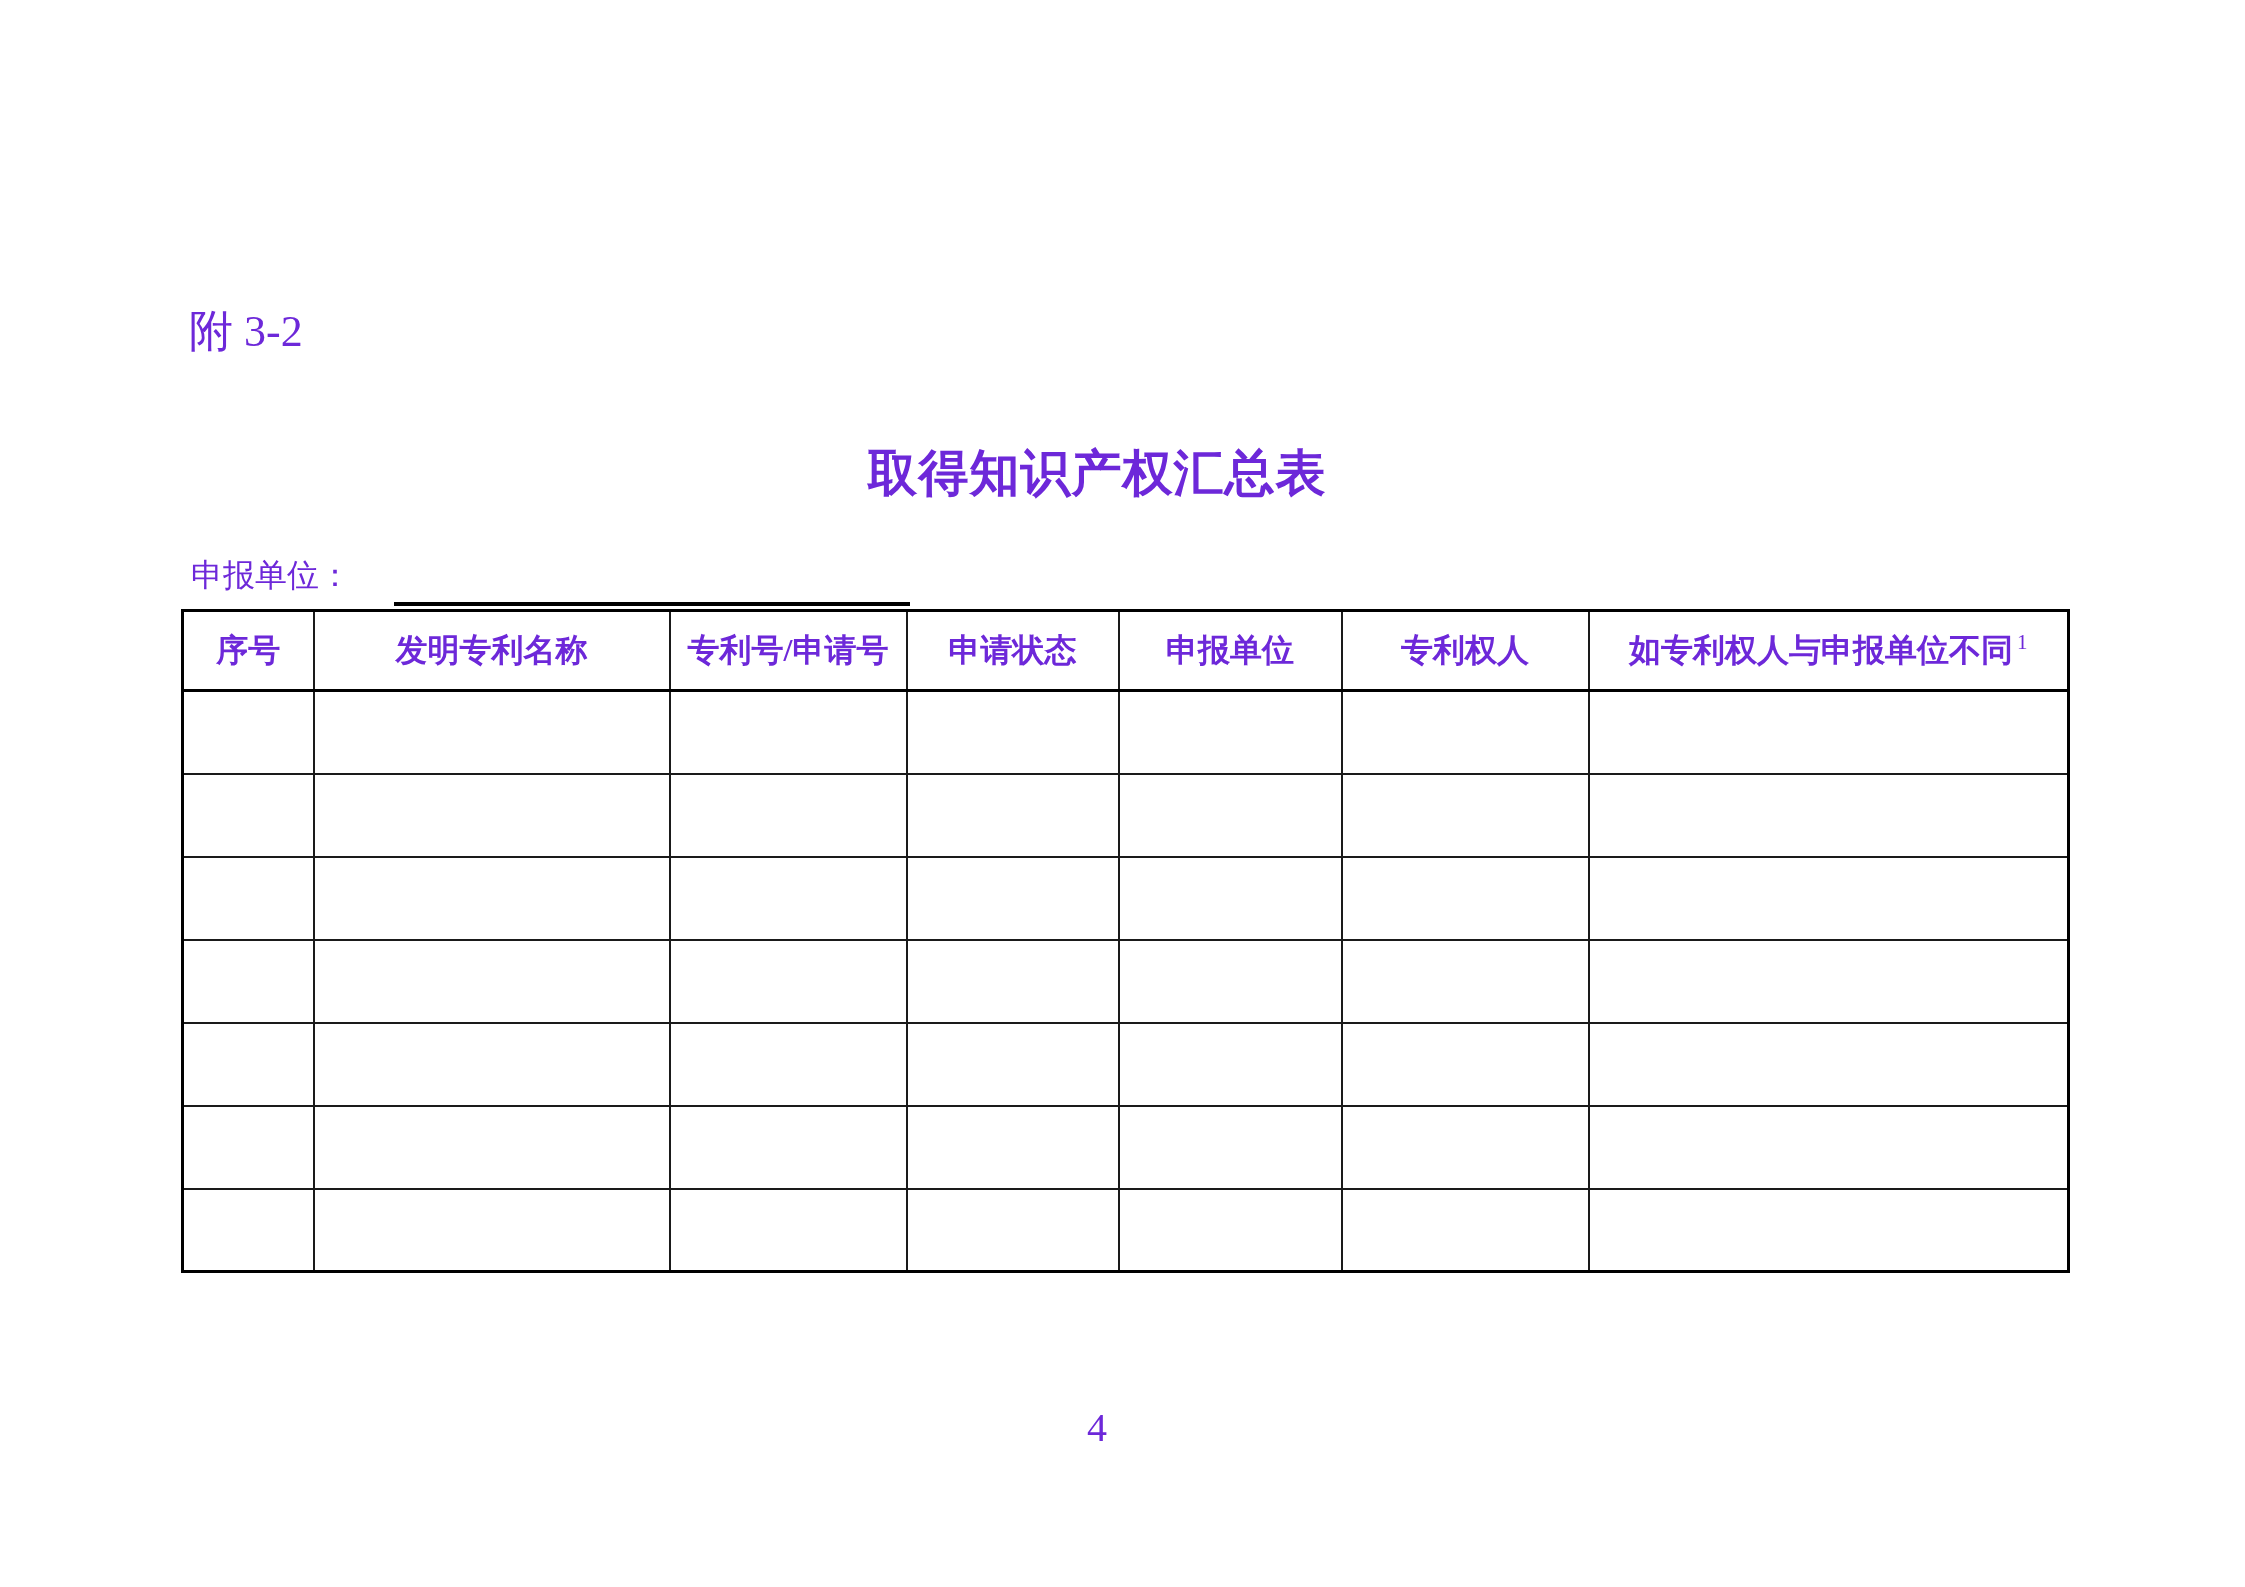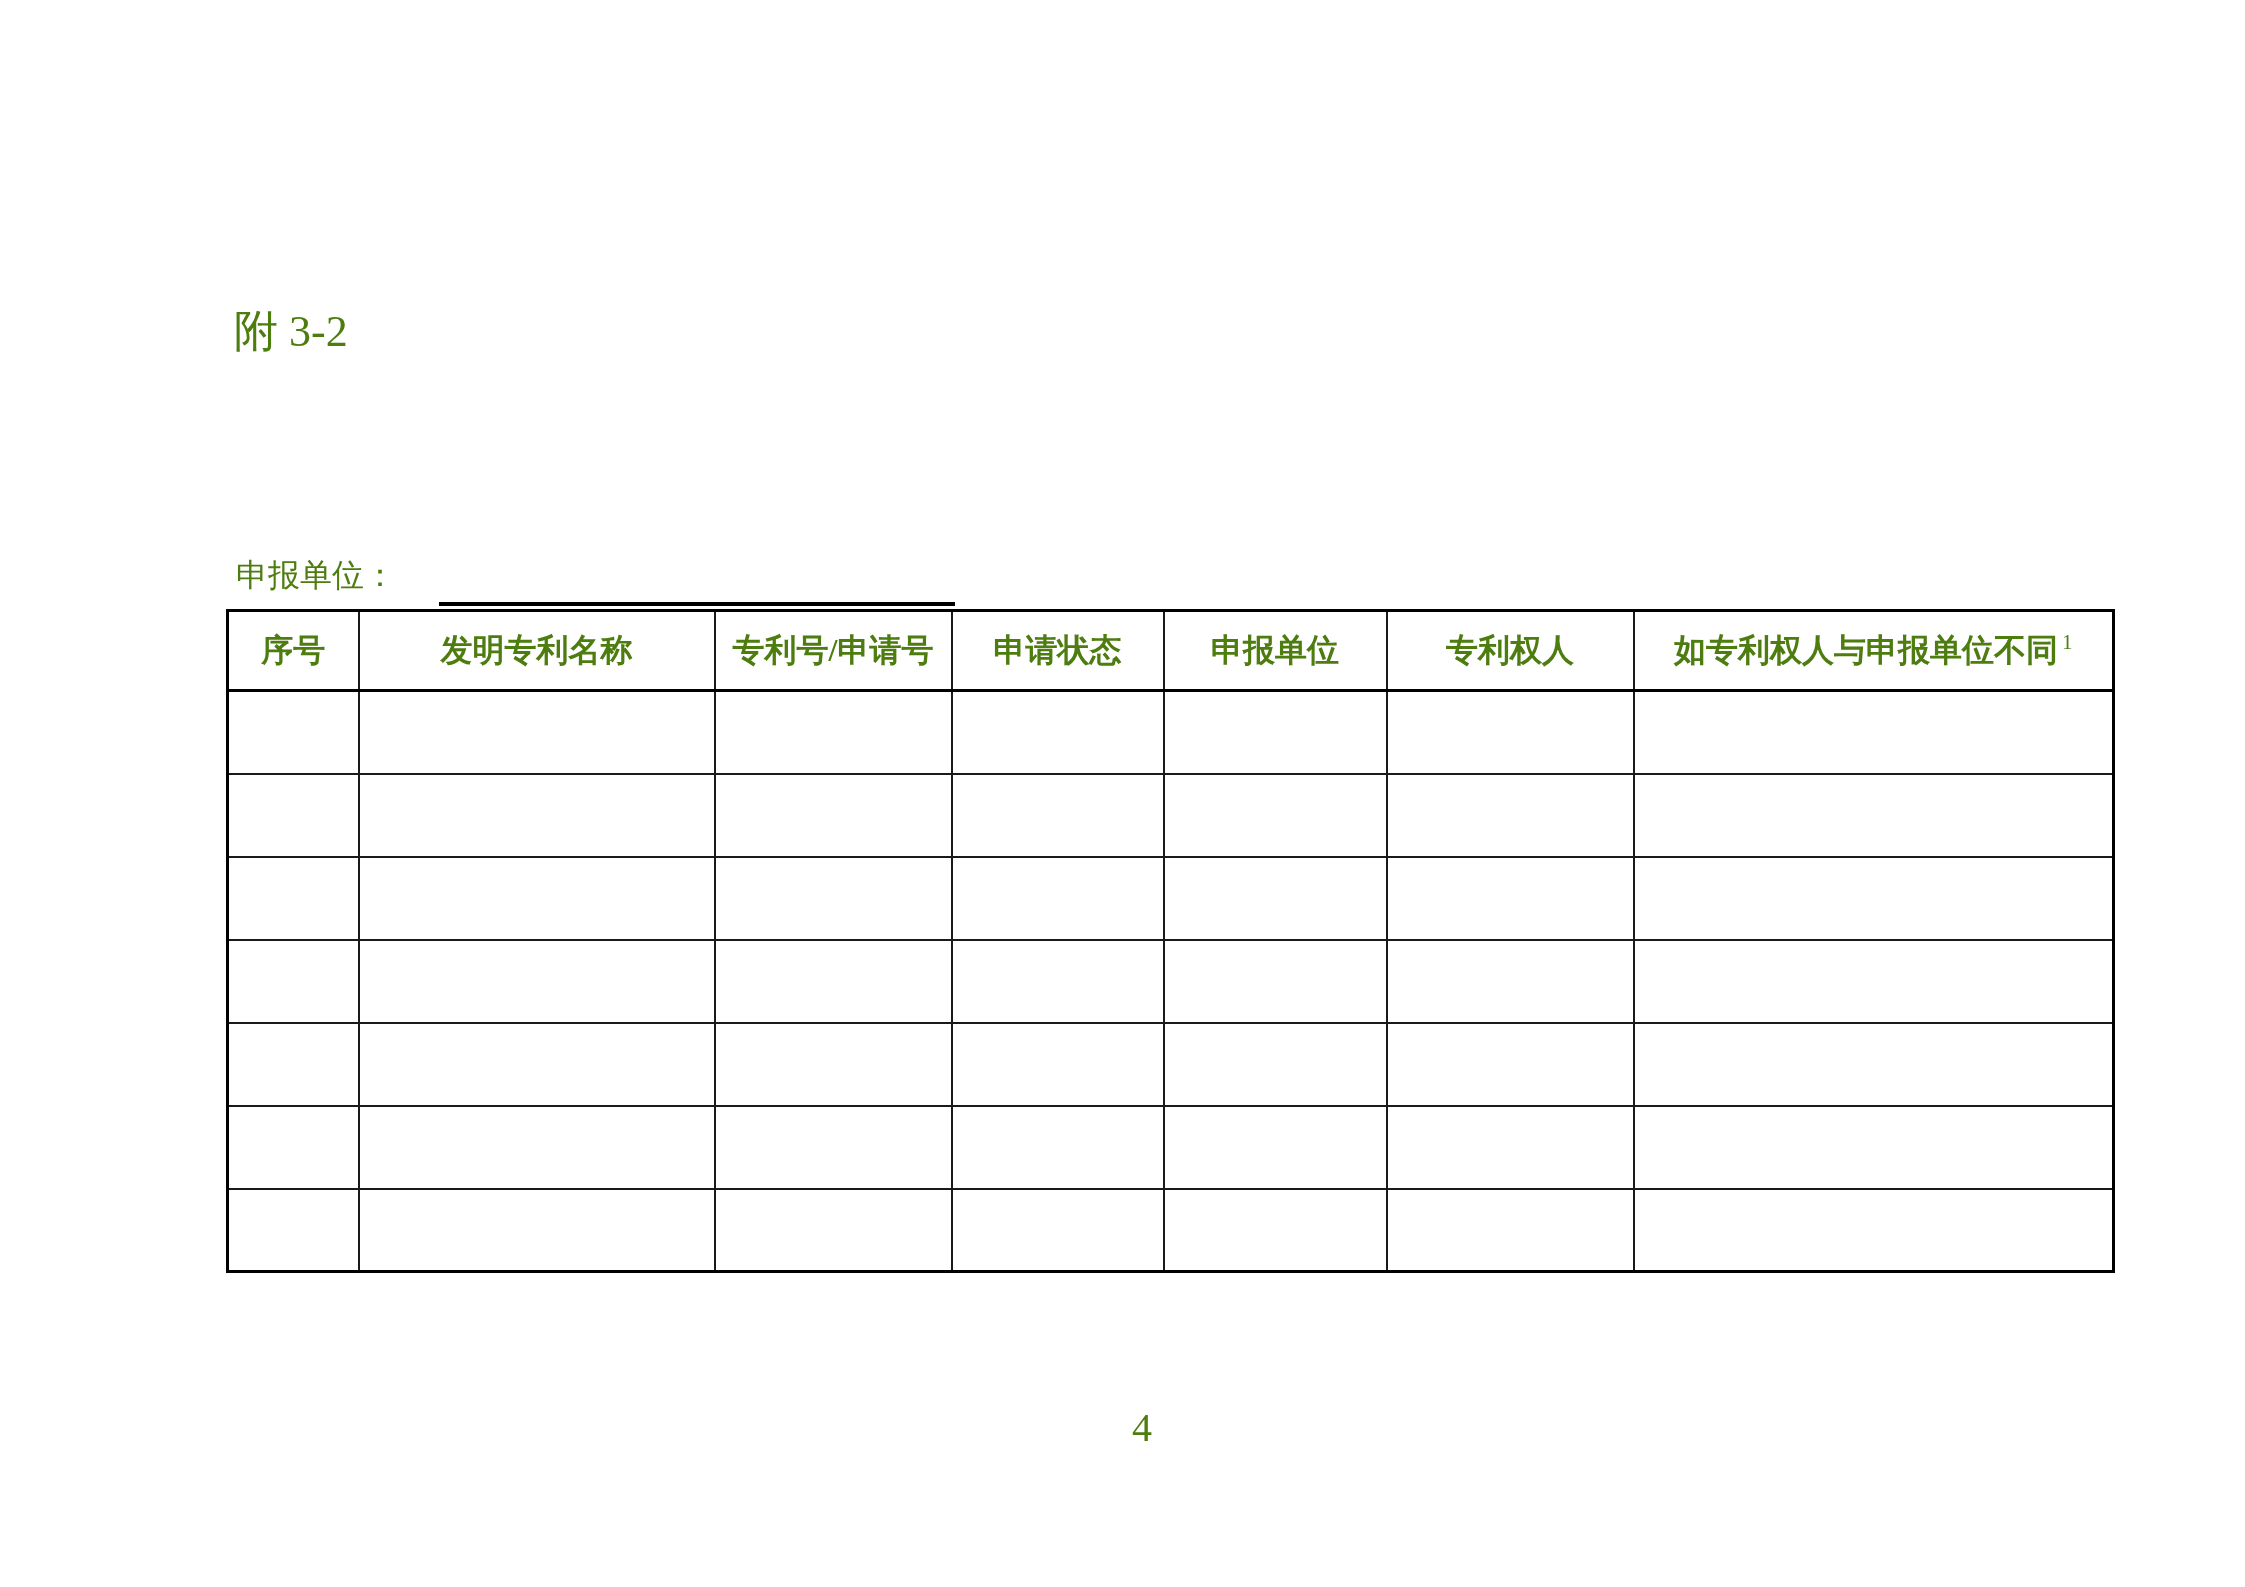--- a/index.html
+++ b/index.html
@@ -7,22 +7,21 @@
     padding: 0;
     background: #ffffff;
   }
   .page {
     position: relative;
     width: 2194px;
     height: 1587px;
     background: #ffffff;
     overflow: hidden;
     font-family: "Liberation Serif", "DejaVu Serif", serif;
-    color: #4d7c0f;
-    margin-left: 45px;
+    color: #6d28d9;
   }
   .attachment-label {
     position: absolute;
     left: 189px;
     top: 306px;
     font-size: 44px;
     line-height: 1.2;
     white-space: nowrap;
   }
   .doc-title {
@@ -120,20 +119,21 @@
     font-size: 40px;
   }
 </style>
 </head>
 <body>
 
 <div class="page">
 
   <div class="attachment-label">附 3-2</div>
 
+  <h1 class="doc-title">取得知识产权汇总表</h1>
 
   <div class="declaring-unit-label">申报单位：</div>
 
   <div class="declaring-unit-blank">
     <span></span>
   </div>
 
   <div class="table-wrap">
     <table class="ip-table">
       <colgroup>

